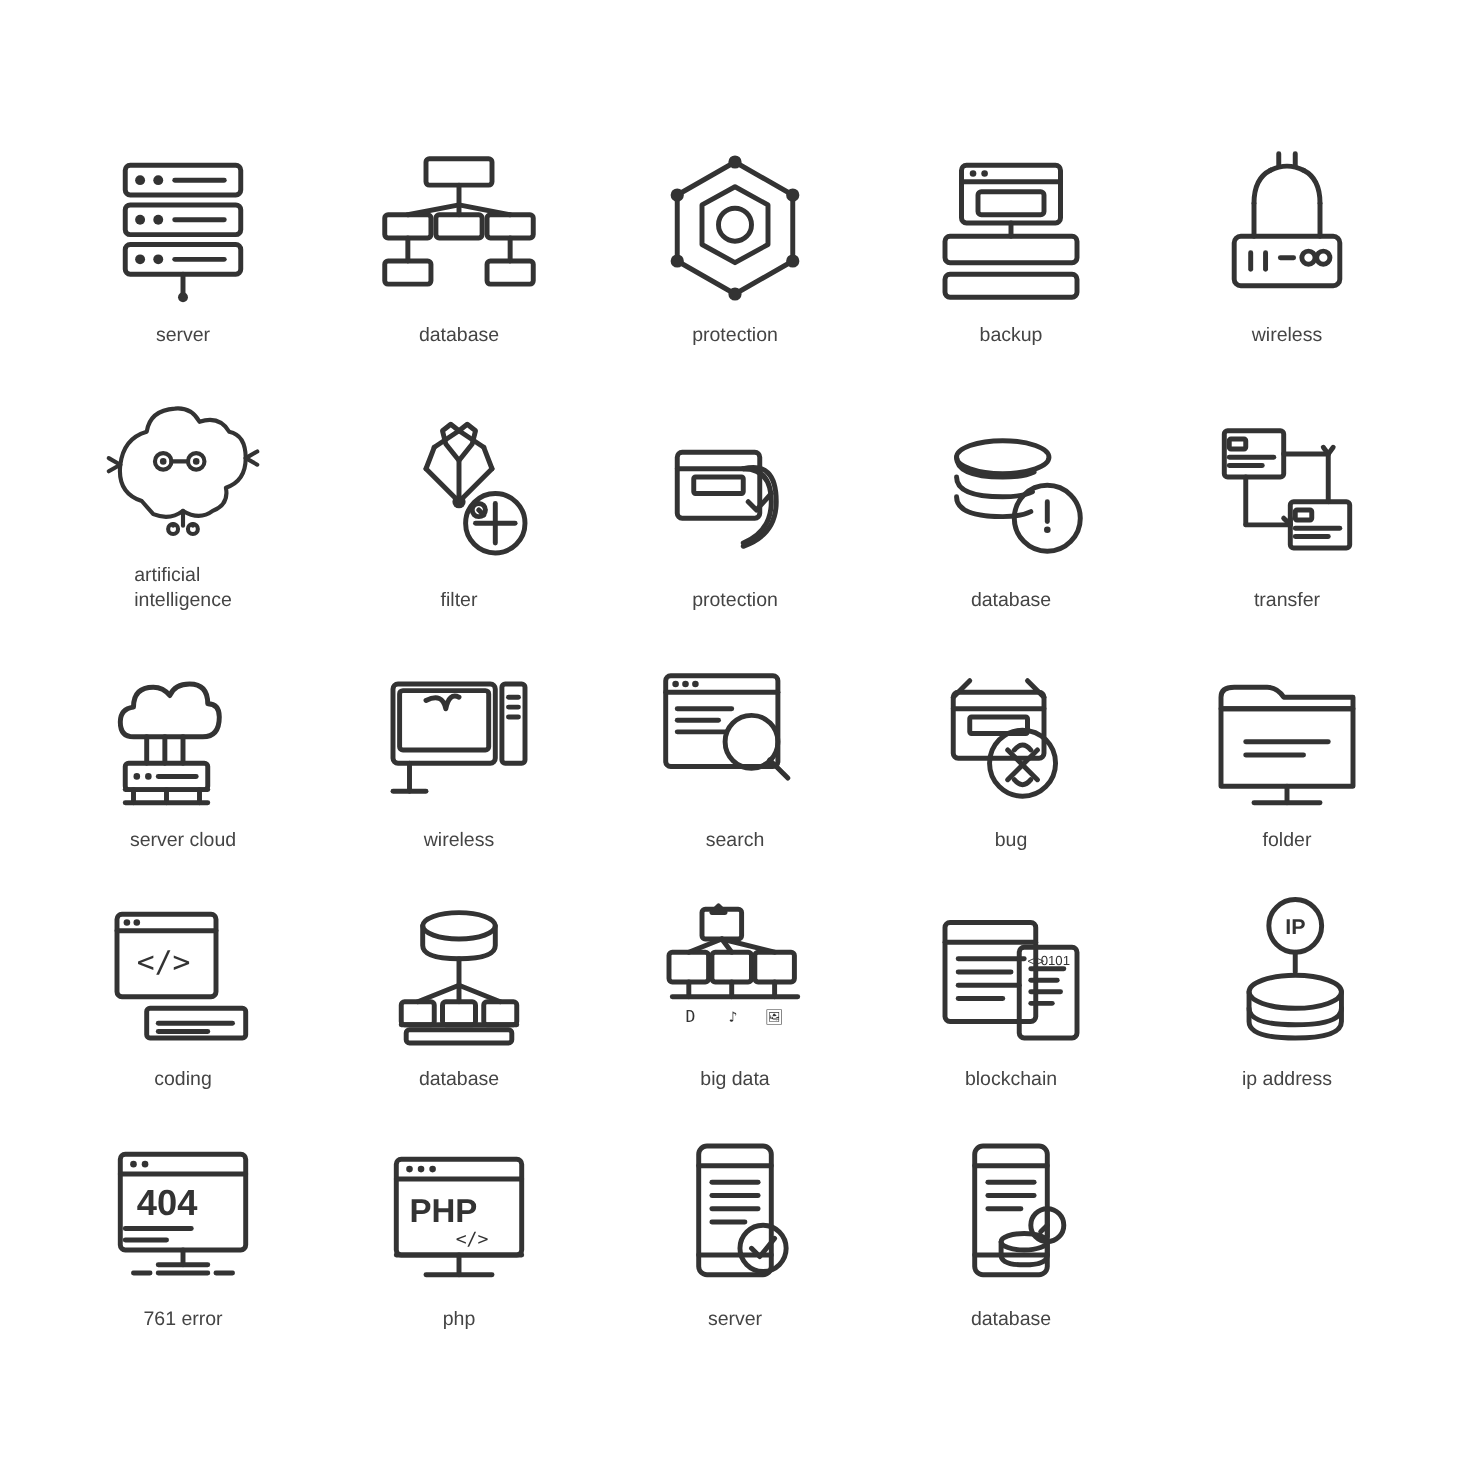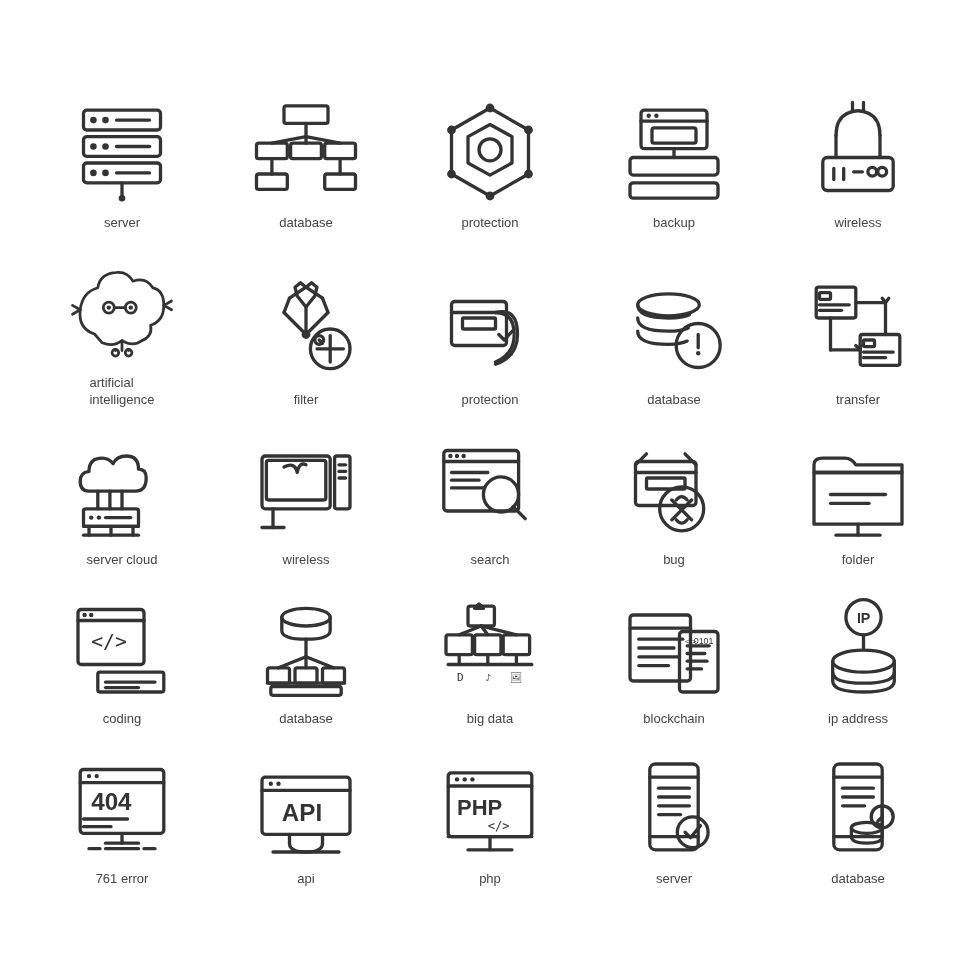--- a/index.html
+++ b/index.html
@@ -437,36 +437,20 @@
         <line x1="50" y1="73" x2="50" y2="82"></line>
         <line x1="35" y1="82" x2="65" y2="82"></line>
         <line x1="35" y1="87" x2="65" y2="87"></line>
         <line x1="20" y1="87" x2="30" y2="87"></line>
         <line x1="70" y1="87" x2="80" y2="87"></line>
       </svg>
     </div>
     <div class="icon-label">761 error</div>
   </div>
 
-  <div class="icon-item">
-    <div class="icon-svg">
-      <svg viewBox="0 0 100 100" fill="none" stroke="#333" stroke-width="3" stroke-linecap="round" stroke-linejoin="round">
-        <rect x="10" y="22" width="80" height="52" rx="3"></rect>
-        <line x1="10" y1="34" x2="90" y2="34"></line>
-        <circle cx="18" cy="28" r="2" fill="#333" stroke="none"></circle>
-        <circle cx="25" cy="28" r="2" fill="#333" stroke="none"></circle>
-        <text x="28" y="62" font-size="22" font-family="Arial" fill="#333" stroke="none" font-weight="bold">API</text>
-        <line x1="35" y1="74" x2="35" y2="82"></line>
-        <line x1="65" y1="74" x2="65" y2="82"></line>
-        <path d="M35 82 Q35 90 50 90 Q65 90 65 82"></path>
-        <line x1="20" y1="90" x2="80" y2="90"></line>
-      </svg>
-    </div>
-    <div class="icon-label">api</div>
-  </div>
 
   <div class="icon-item">
     <div class="icon-svg">
       <svg viewBox="0 0 100 100" fill="none" stroke="#333" stroke-width="3" stroke-linecap="round" stroke-linejoin="round">
         <rect x="12" y="18" width="76" height="58" rx="3"></rect>
         <line x1="12" y1="30" x2="88" y2="30"></line>
         <circle cx="20" cy="24" r="2" fill="#333" stroke="none"></circle>
         <circle cx="27" cy="24" r="2" fill="#333" stroke="none"></circle>
         <circle cx="34" cy="24" r="2" fill="#333" stroke="none"></circle>
         <text x="20" y="56" font-size="20" font-family="Arial" fill="#333" stroke="none" font-weight="bold">PHP</text>

